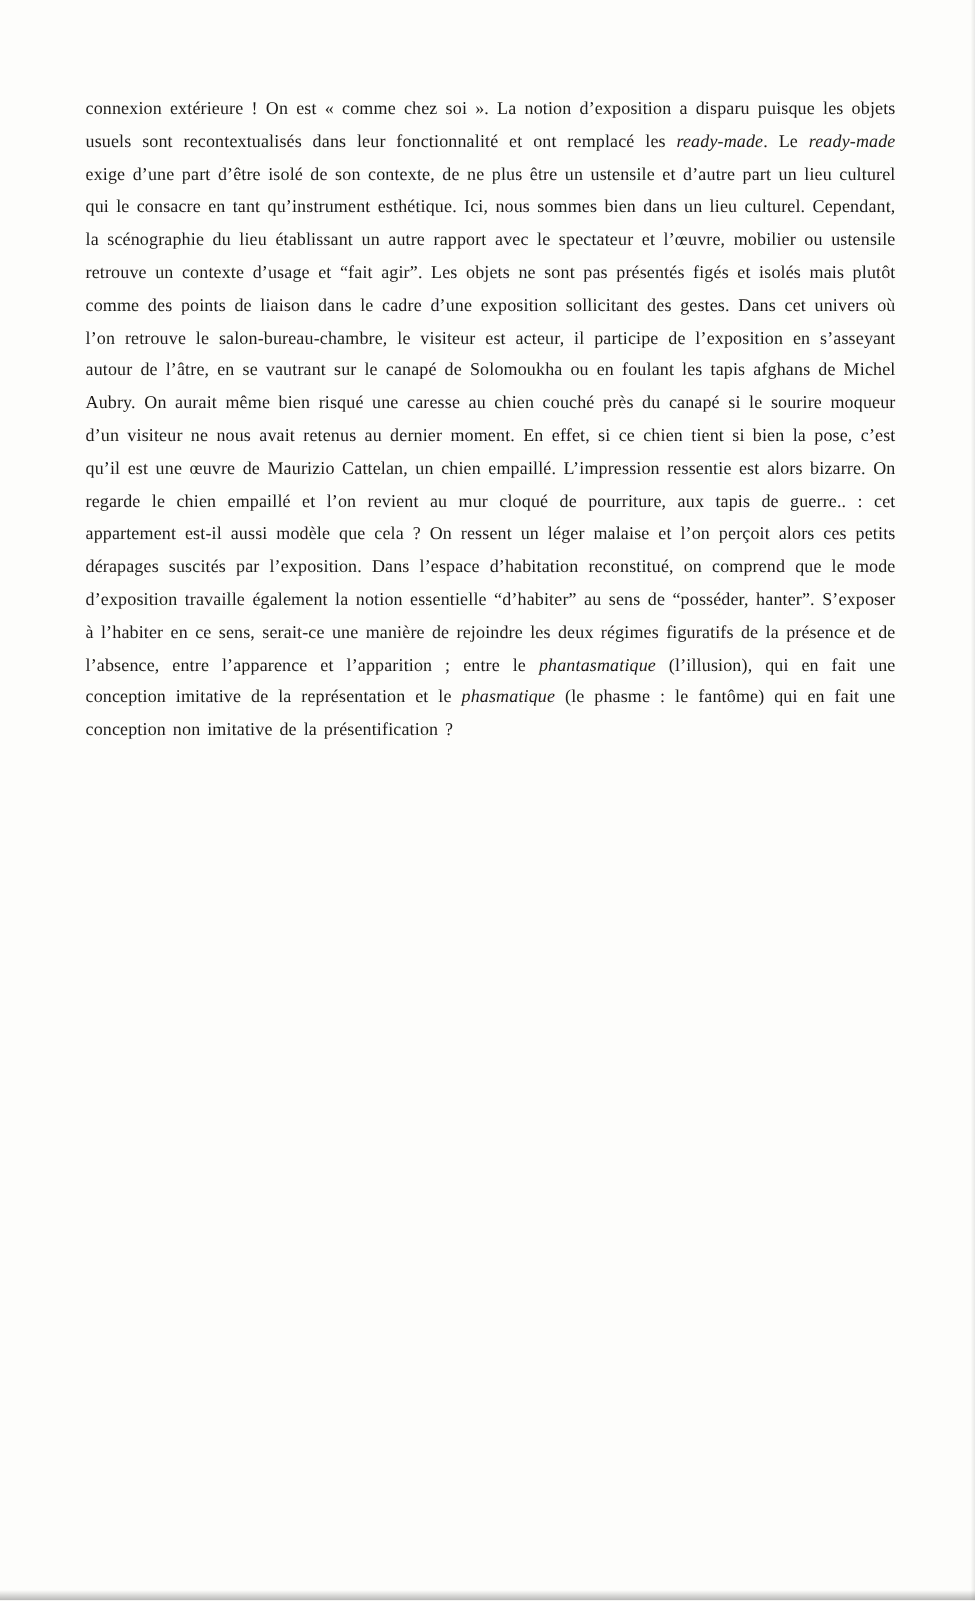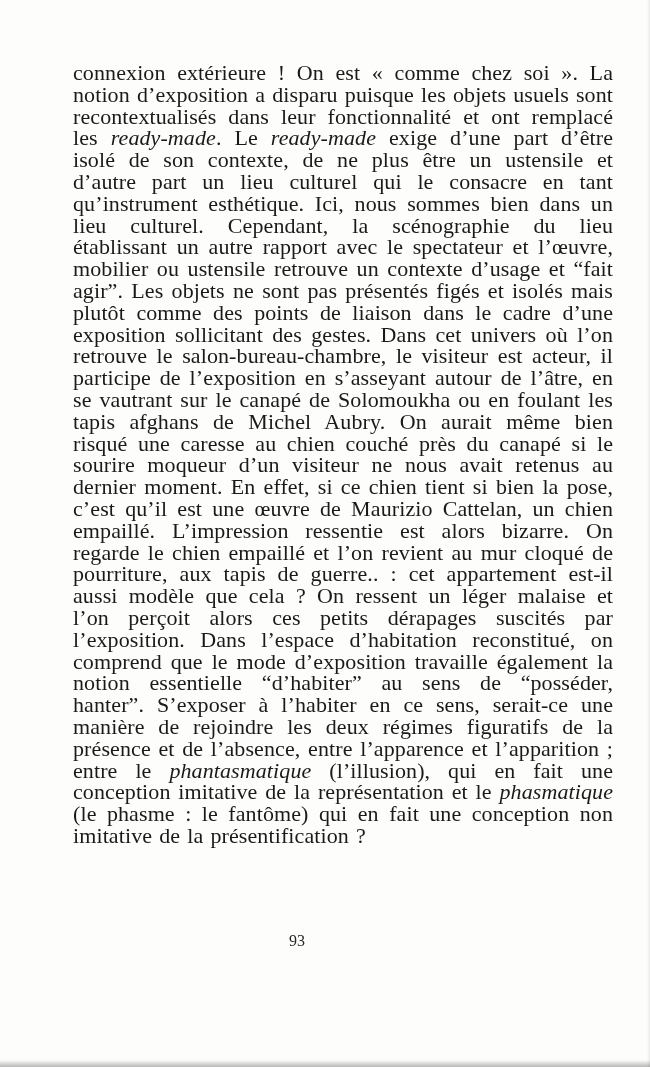--- a/index.html
+++ b/index.html
@@ -11,25 +11,25 @@
     position: relative;
     width: 650px;
     height: 1067px;
     background: #fdfdfb;
     overflow: hidden;
     font-family: "Liberation Serif", "DejaVu Serif", serif;
     color: #1c1a18;
   }
   .body-text {
     position: absolute;
-    left: 73px;
+    left: 57px;
     top: 62px;
     width: 540px;
     margin: 0;
-    font-size: 22px;
+    font-size: 12px;
     line-height: 21.8px;
     text-align: justify;
     letter-spacing: 0.1px;
     word-spacing: 1.5px;
   }
   .body-text em {
     font-style: italic;
   }
   .page-number {
     position: absolute;
@@ -55,16 +55,15 @@
     width: 3px;
     height: 100%;
     background: linear-gradient(to right, rgba(0,0,0,0.0), rgba(0,0,0,0.08));
   }
 </style>
 </head>
 <body>
 
 <div class="page">
   <p class="body-text" lang="fr"><span>connexion extérieure ! On est « comme chez soi ». La notion d’exposition a disparu puisque les objets usuels sont recontextualisés dans leur fonctionnalité et ont remplacé les </span><em>ready-made</em><span>. Le </span><em>ready-made</em><span> exige d’une part d’être isolé de son contexte, de ne plus être un ustensile et d’autre part un lieu culturel qui le consacre en tant qu’instrument esthétique. Ici, nous sommes bien dans un lieu culturel. Cependant, la scénographie du lieu établissant un autre rapport avec le spectateur et l’œuvre, mobilier ou ustensile retrouve un contexte d’usage et “fait agir”. Les objets ne sont pas présentés figés et isolés mais plutôt comme des points de liaison dans le cadre d’une exposition sollicitant des gestes. Dans cet univers où l’on retrouve le salon-bureau-chambre, le visiteur est acteur, il participe de l’exposition en s’asseyant autour de l’âtre, en se vautrant sur le canapé de Solomoukha ou en foulant les tapis afghans de Michel Aubry. On aurait même bien risqué une caresse au chien couché près du canapé si le sourire moqueur d’un visiteur ne nous avait retenus au dernier moment. En effet, si ce chien tient si bien la pose, c’est qu’il est une œuvre de Maurizio Cattelan, un chien empaillé. L’impression ressentie est alors bizarre. On regarde le chien empaillé et l’on revient au mur cloqué de pourriture, aux tapis de guerre.. : cet appartement est-il aussi modèle que cela ?  On ressent un léger malaise et l’on perçoit alors ces petits dérapages suscités par l’exposition. Dans l’espace d’habitation reconstitué, on comprend que le mode d’exposition travaille également la notion essentielle “d’habiter” au sens de “posséder, hanter”. S’exposer à l’habiter en ce sens, serait-ce une manière de rejoindre les deux régimes figuratifs de la présence et de l’absence, entre l’apparence et l’apparition ;  entre le </span><em>phantasmatique</em><span> (l’illusion), qui en fait une conception imitative de la représentation et le </span><em>phasmatique</em><span> (le phasme : le fantôme) qui en fait une conception non imitative de la présentification ?</span></p>
-  <div class="page-number">93</div>
   <div class="scan-edge-bottom"></div>
   <div class="scan-edge-right"></div>
 </div>
 
 </body></html>

